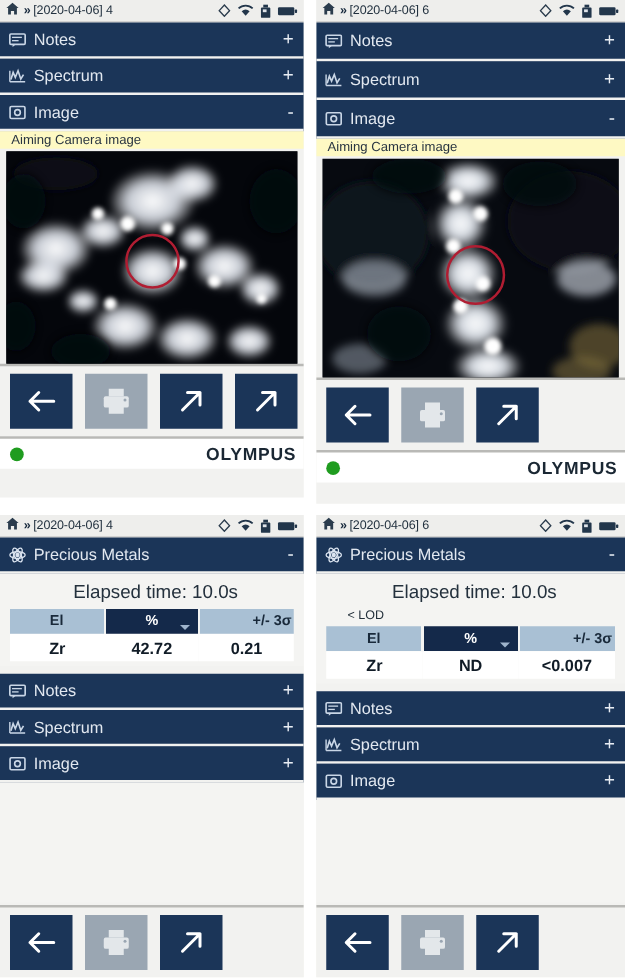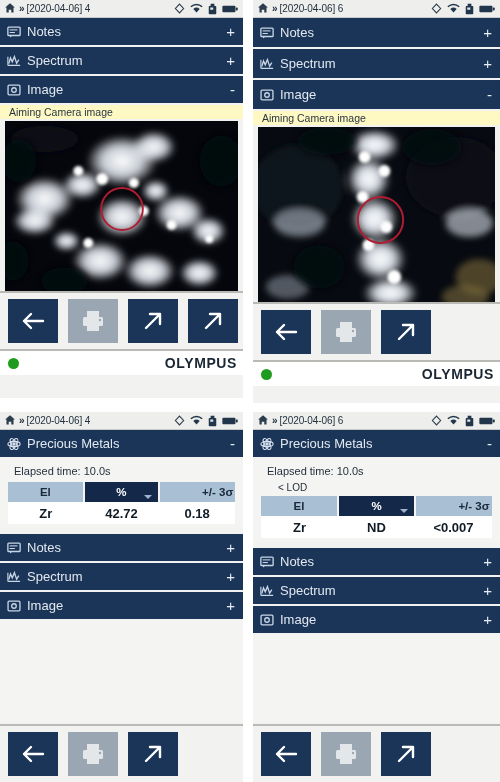--- a/index.html
+++ b/index.html
@@ -116,21 +116,21 @@
   .led { width: 11px; height: 11px; border-radius: 50%; background: #1f9c1f; }
   .logo {
     margin-left: auto;
     font-size: 14px; font-weight: bold; letter-spacing: 0.6px;
     color: #1a2733;
     font-family: "Liberation Sans", sans-serif;
   }
 
   
   .results { background: #f4f4f2; padding: 6px 8px 4px 8px; flex: 0 0 auto; }
-  .elapsed { font-size: 11px; color: #24313d; padding-left: 6px; margin-bottom: 5px; }
+  .elapsed { font-size: 15px; color: #24313d; padding-left: 6px; margin-bottom: 5px; text-align: center; }
   .lod { font-size: 10px; color: #222f3a; margin: 0 0 3px 17px; }
 
   table.res { width: 100%; border-collapse: collapse; table-layout: fixed; }
   table.res th {
     height: 20px;
     font-size: 11.5px;
     font-weight: bold;
     color: #19293a;
     background: #a9c0d4;
     border-right: 2px solid #f4f4f2;
@@ -541,21 +541,21 @@
               <span>%</span>
               <span class="caret"></span>
             </th>
             <th>+/- 3σ</th>
           </tr>
         </thead>
         <tbody>
           <tr>
             <td>Zr</td>
             <td>42.72</td>
-            <td>0.18</td>
+            <td>0.21</td>
           </tr>
         </tbody>
       </table>
     </div>
 
     <div class="whitegap"></div>
 
     <div class="acc">
       <span class="ico">
         <svg width="14" height="14" viewBox="0 0 16 16">

